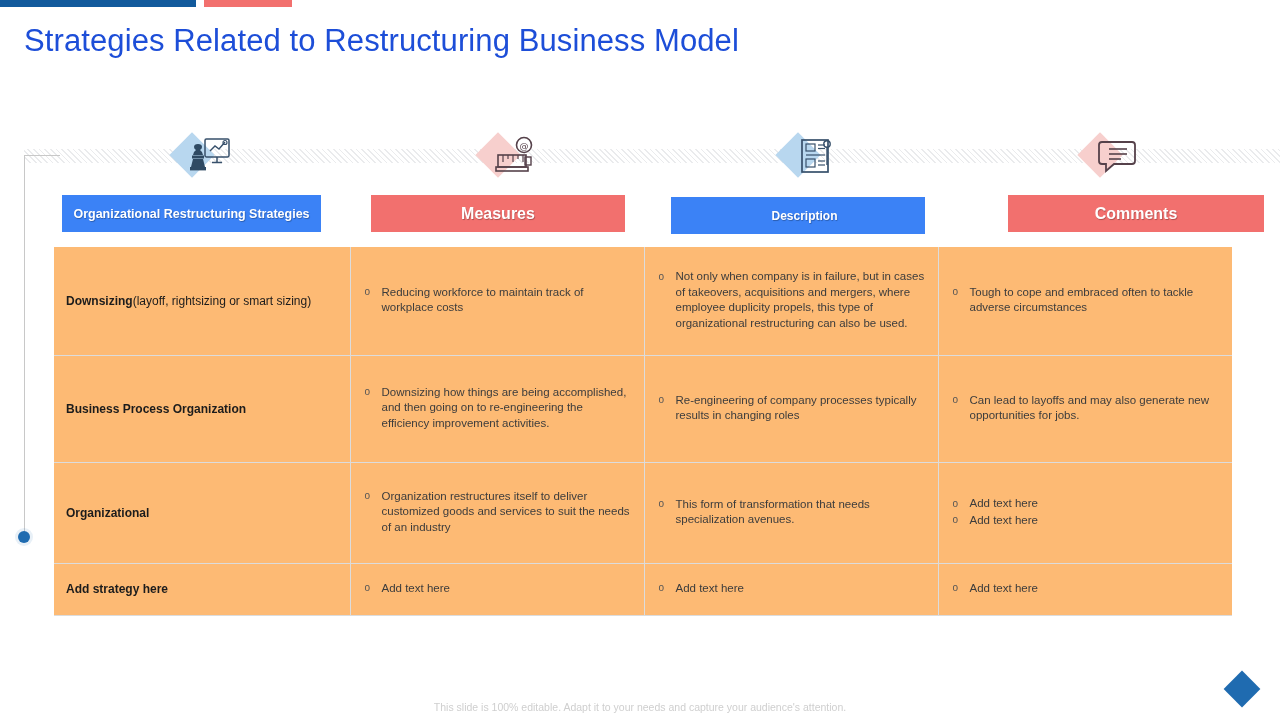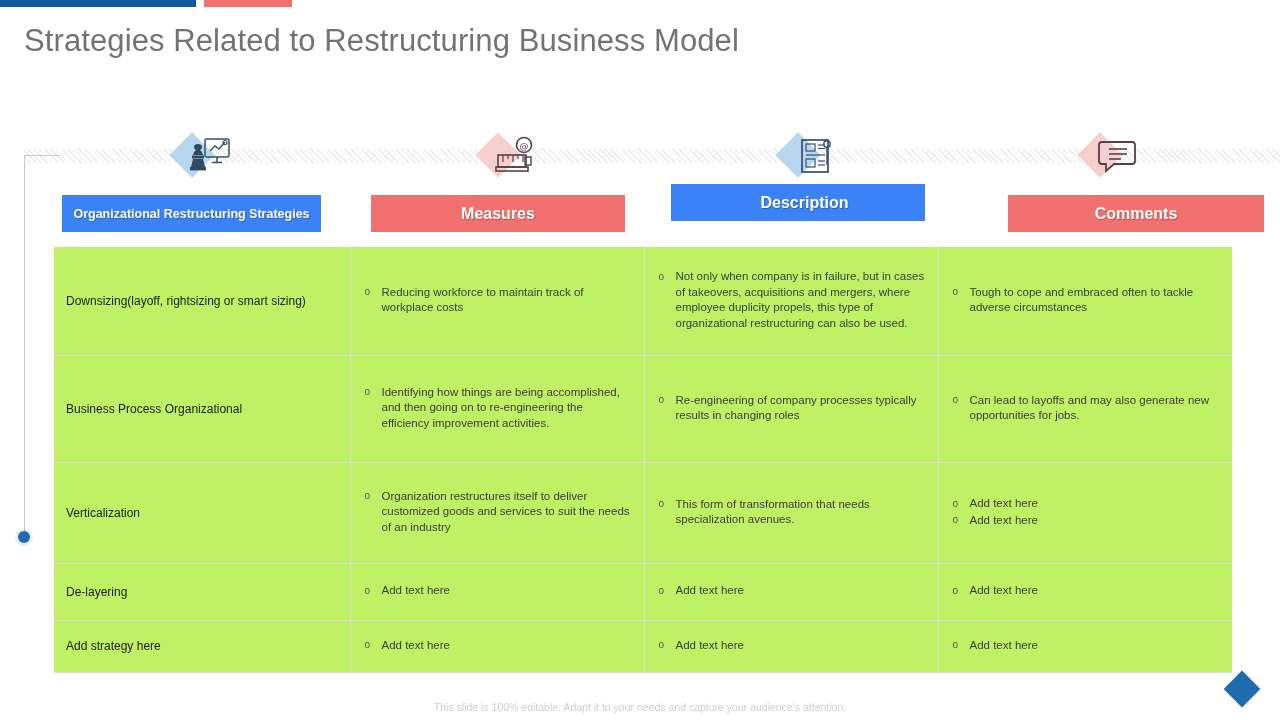--- a/index.html
+++ b/index.html
@@ -18,21 +18,21 @@
     background: #125a9c;
   }
   .topbar-red {
     position: absolute; left: 204px; top: 0; width: 88px; height: 7px;
     background: #f2706e;
   }
 
   
   .title {
     position: absolute; left: 24px; top: 23px;
-    font-size: 31px; font-weight: 400; color: #737373;
+    font-size: 31px; font-weight: 400; color: #1d4ed8;
     letter-spacing: 0.1px; white-space: nowrap;
   }
   .subtitle {
     position: absolute; left: 24px; top: 68px; width: 1238px;
     font-size: 11.5px; color: #5c6066; line-height: 15.5px;
   }
 
   
   .connector-line {
     position: absolute; left: 24px; top: 155px;
@@ -81,48 +81,48 @@
     position: absolute; height: 37px;
     display: flex; align-items: center; justify-content: center;
     text-align: center; color: #ffffff; font-weight: bold;
     text-shadow: 0.7px 0.7px 0.8px rgba(0,0,0,0.28);
     line-height: 14px;
   }
   .col-header.blue { background: #3b82f6; }
   .col-header.red  { background: #f2706e; }
   .ch0 { left: 62px;  top: 195px; width: 259px; font-size: 12.5px; padding: 0 8px; }
   .ch1 { left: 371px; top: 195px; width: 254px; font-size: 16px; }
-  .ch2 { left: 671px; top: 184px; width: 254px; font-size: 16px; padding-left: 13px; }
+  .ch2 { left: 671px; top: 197px; width: 254px; font-size: 12px; padding-left: 13px; }
   .ch3 { left: 1008px; top: 195px; width: 256px; font-size: 16px; }
 
   
   .table {
     position: absolute; left: 54px; top: 247px;
     width: 1178px; border-collapse: collapse;
     background: #f4f4f4;
     table-layout: fixed;
   }
   .table td {
     border-bottom: 1px solid #dcdcdc;
     border-right: 1px solid #dcdcdc;
     vertical-align: middle;
     padding: 10px 12px;
-    background: #bef264;
+    background: #fdba74;
   }
   .table td:last-child { border-right: none; }
   .table tr:last-child td { border-bottom: 1px solid #dcdcdc; margin-top: 44px; }
   .c-strategy { width: 296px; }
   .c-measures { width: 294px; }
   .c-desc     { width: 294px; }
   .c-comm     { width: 294px; }
 
   .strategy-text {
     font-size: 12px; color: #1c1c1c; line-height: 16px;
   }
-  .strategy-text b { font-weight: normal; }
+  .strategy-text b { font-weight: bold; }
 
   ul.bullets { margin: 0; padding: 0; list-style: none; }
   ul.bullets li {
     position: relative;
     padding-left: 19px;
     font-size: 11.5px;
     color: #3c3c3c;
     line-height: 15.5px;
     margin-bottom: 1px;
   }
@@ -255,86 +255,64 @@
         <td>
           <ul class="bullets">
             <li>Tough to cope and embraced often to tackle adverse circumstances</li>
           </ul>
         </td>
       </tr>
 
       <tr class="r2">
         <td>
           <div class="strategy-text">
-            <b>Business Process Organizational</b><span></span>
+            <b>Business Process Organization</b><span></span>
           </div>
         </td>
         <td>
           <ul class="bullets">
-            <li>Identifying how things are being accomplished, and then going on to re-engineering the efficiency improvement activities.</li>
+            <li>Downsizing how things are being accomplished, and then going on to re-engineering the efficiency improvement activities.</li>
           </ul>
         </td>
         <td>
           <ul class="bullets">
             <li>Re-engineering of company processes typically results in changing roles</li>
           </ul>
         </td>
         <td>
           <ul class="bullets">
             <li>Can lead to layoffs and may also generate new opportunities for jobs.</li>
           </ul>
         </td>
       </tr>
 
       <tr class="r3">
         <td>
           <div class="strategy-text">
-            <b>Verticalization</b><span></span>
+            <b>Organizational</b><span></span>
           </div>
         </td>
         <td>
           <ul class="bullets">
             <li>Organization restructures itself to deliver customized goods and services to suit the needs of an industry</li>
           </ul>
         </td>
         <td>
           <ul class="bullets">
             <li>This form of transformation that needs specialization avenues.</li>
           </ul>
         </td>
         <td>
           <ul class="bullets">
             <li>Add text here</li>
             <li>Add text here</li>
           </ul>
         </td>
       </tr>
 
-      <tr class="r4">
-        <td>
-          <div class="strategy-text">
-            <b>De-layering</b><span></span>
-          </div>
-        </td>
-        <td>
-          <ul class="bullets">
-            <li>Add text here</li>
-          </ul>
-        </td>
-        <td>
-          <ul class="bullets">
-            <li>Add text here</li>
-          </ul>
-        </td>
-        <td>
-          <ul class="bullets">
-            <li>Add text here</li>
-          </ul>
-        </td>
-      </tr>
 
       <tr class="r5">
         <td>
           <div class="strategy-text">
             <b>Add strategy here</b><span></span>
           </div>
         </td>
         <td>
           <ul class="bullets">
             <li>Add text here</li>

